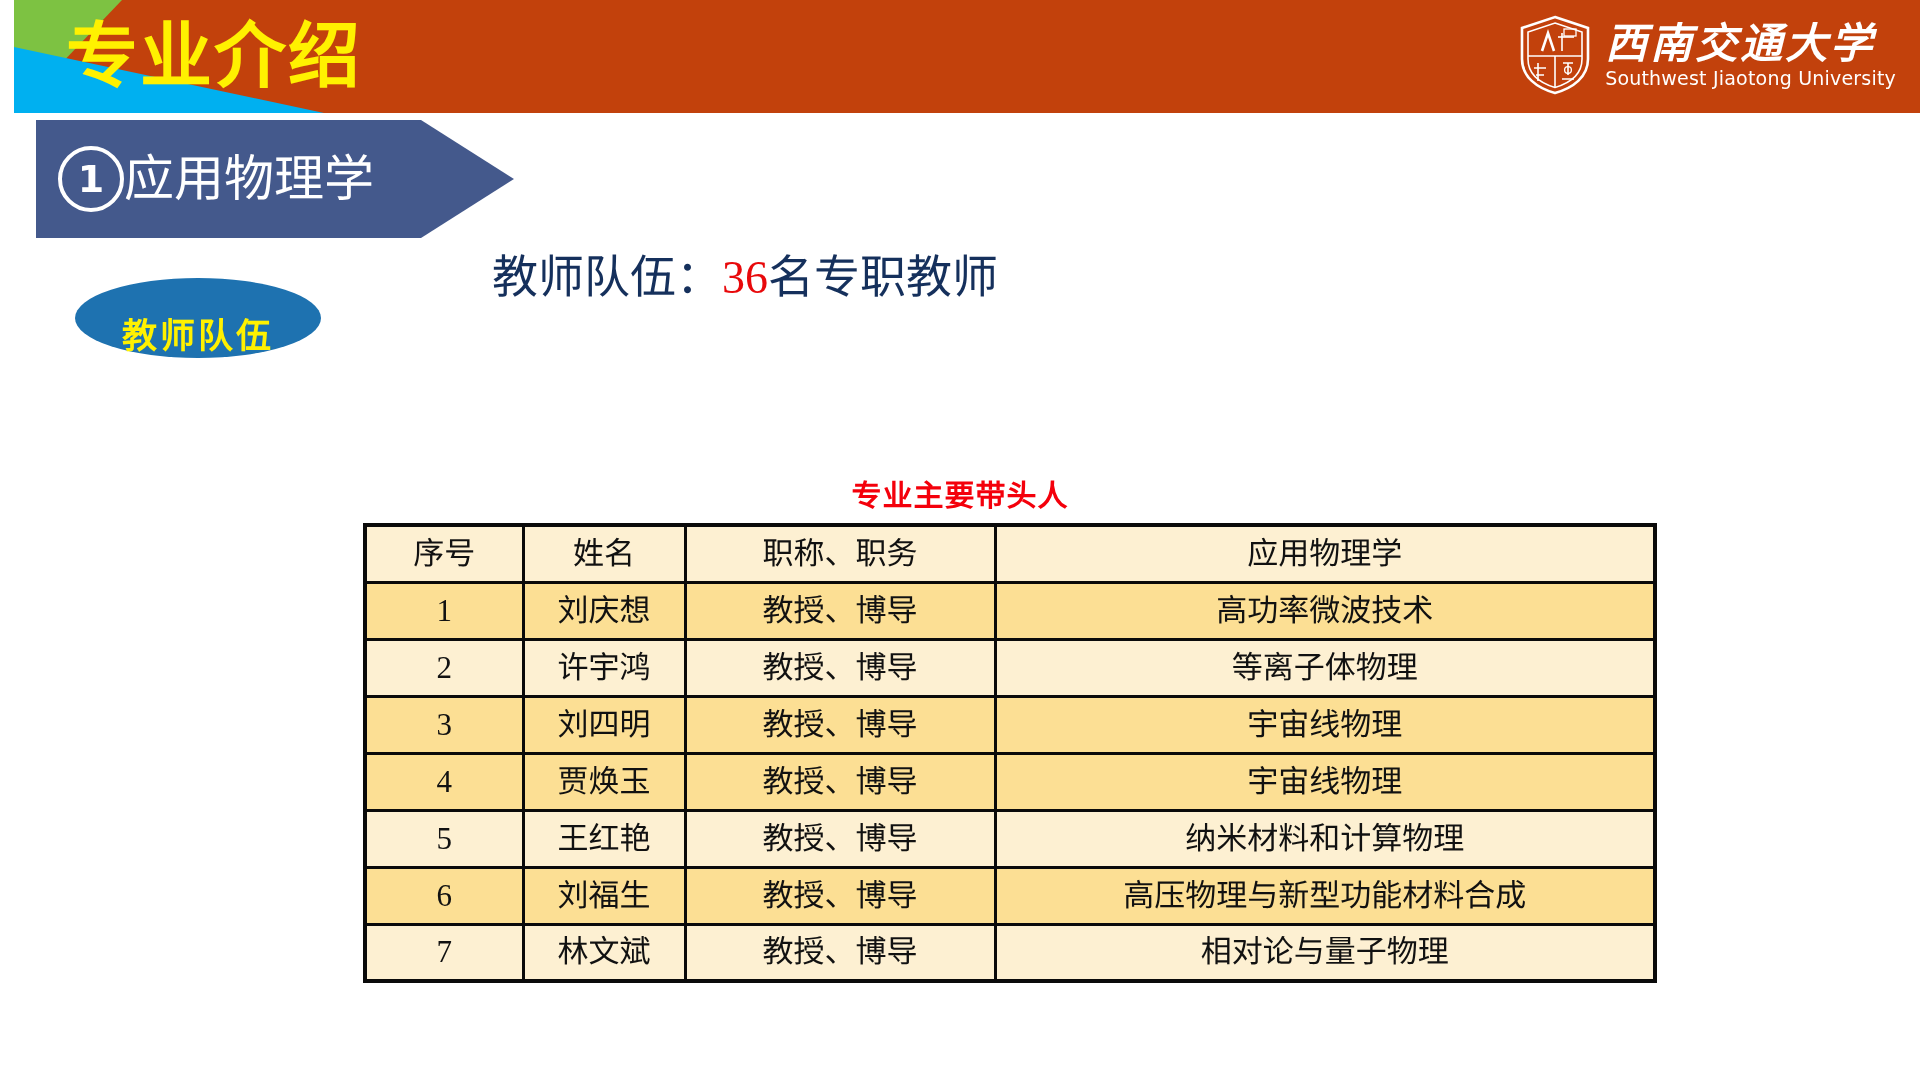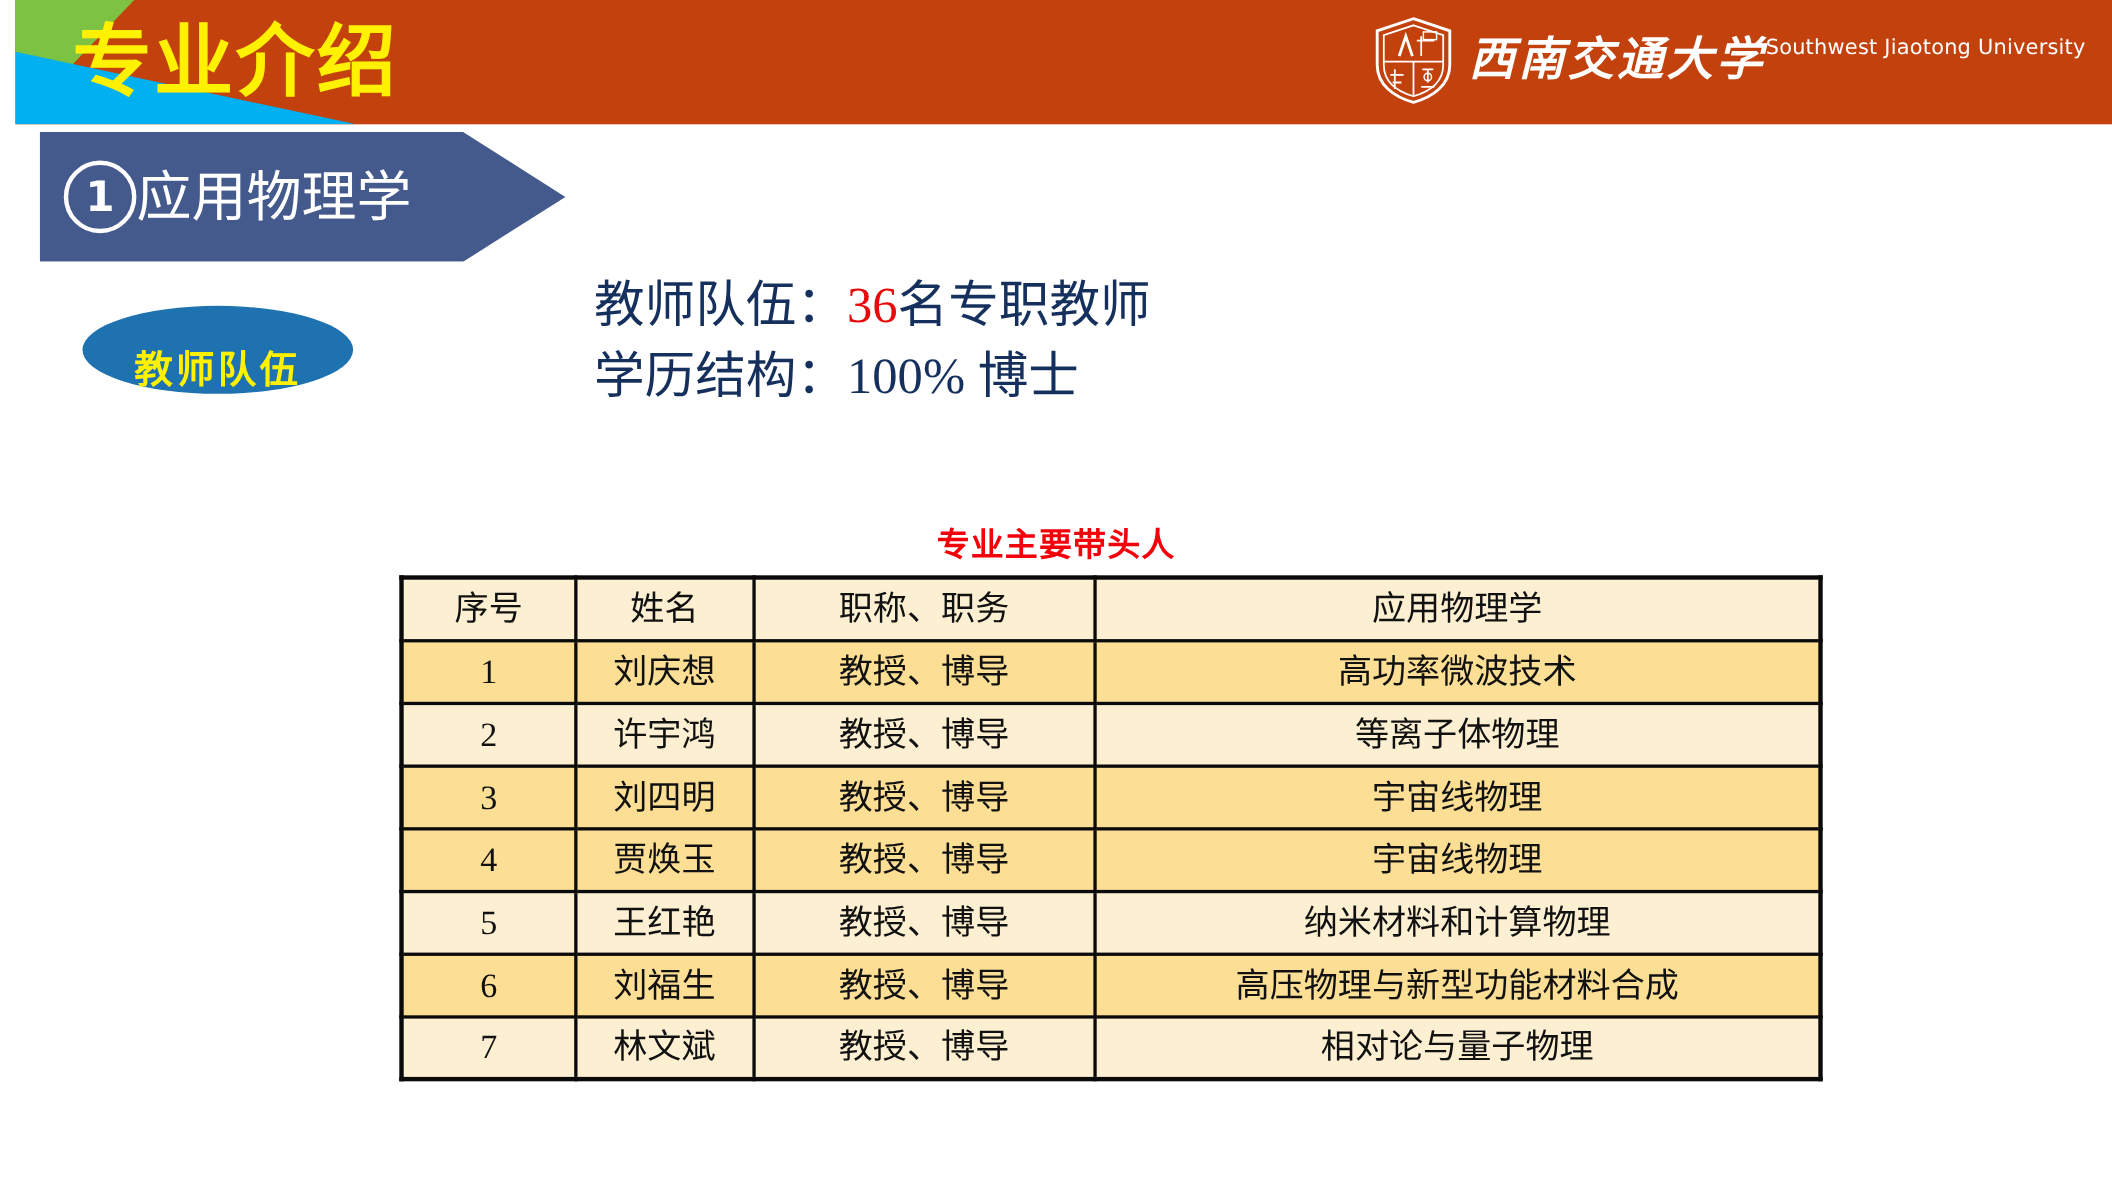--- a/index.html
+++ b/index.html
@@ -60,21 +60,21 @@
   .logo-wrap {
     position: absolute;
     right: 38px; top: 11px;
     height: 88px;
     display: flex;
     align-items: center;
     gap: 13px;
     z-index: 4;
   }
   .logo-shield { width: 74px; height: 80px; display: block; }
-  .logo-text { display: flex; justify-content: center; }
+  .logo-text { display: flex; flex-direction: column; justify-content: center; }
   .logo-cn {
     font-family: "Liberation Serif", serif;
     font-style: italic;
     font-weight: bold;
     font-size: 42px;
     line-height: 46px;
     color: #ffffff;
     letter-spacing: 3px;
     white-space: nowrap;
   }
@@ -141,21 +141,20 @@
     color: #FFF100;
     letter-spacing: 3px;
     white-space: nowrap;
   }
 
   
   .info-block {
     position: absolute;
     left: 492px; top: 246px;
     z-index: 2;
-    margin-left: 48px;
   }
   .info-line {
     font-family: "Liberation Serif", "DejaVu Serif", serif;
     font-size: 46px;
     line-height: 64px;
     color: #15305C;
     white-space: nowrap;
   }
   .hl-red { color: #E8090B; }
 
@@ -242,23 +241,20 @@
 </div>
 
 <div class="badge-ellipse">
   <span class="badge-label">教师队伍</span>
 </div>
 
 <div class="info-block">
   <div class="info-line">
     <span>教师队伍：</span><span class="hl-red">36</span><span>名专职教师</span>
   </div>
-  <div class="info-line">
-    <span>学历结构：</span><span>100%  博士</span>
-  </div>
 </div>
 
 <div class="table-title">专业主要带头人</div>
 
 <table class="leaders-table">
   <colgroup>
     <col class="col-no">
       <col class="col-name">
       <col class="col-title">
       <col class="col-field">

